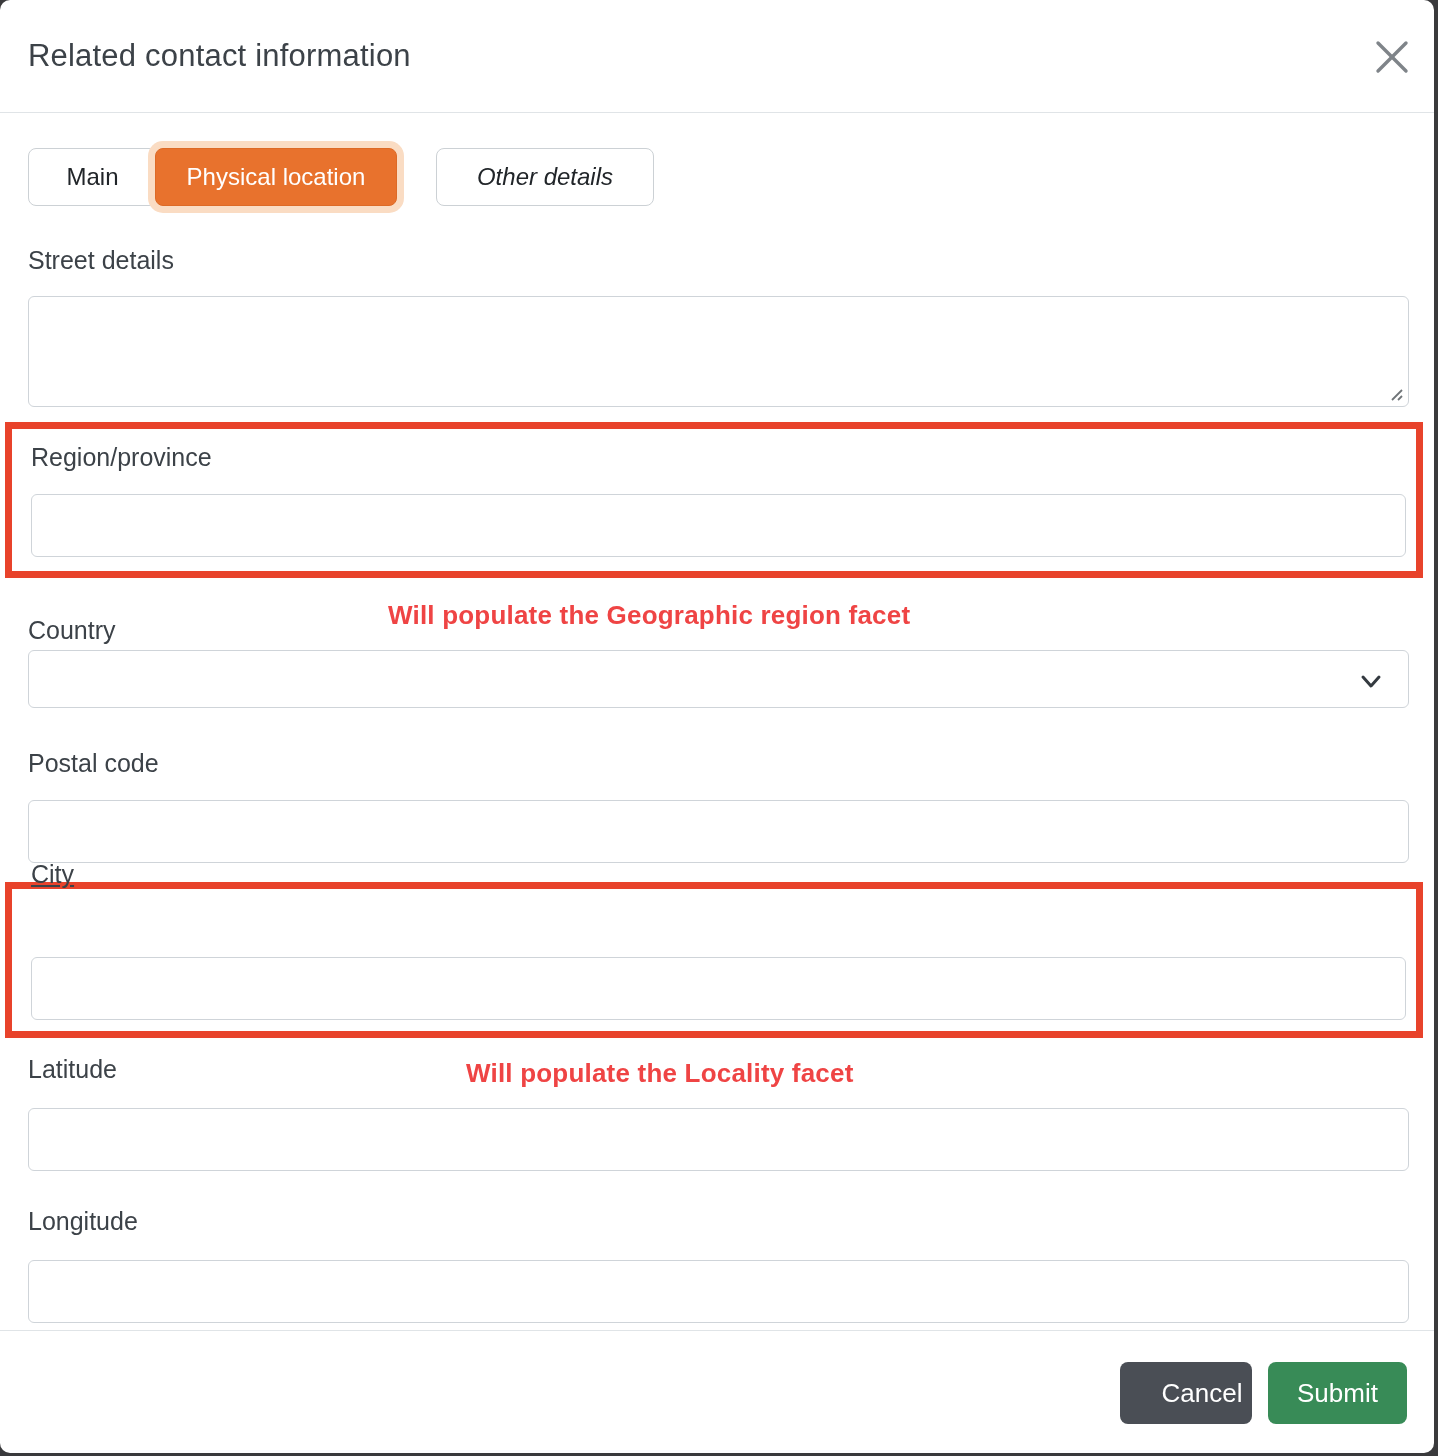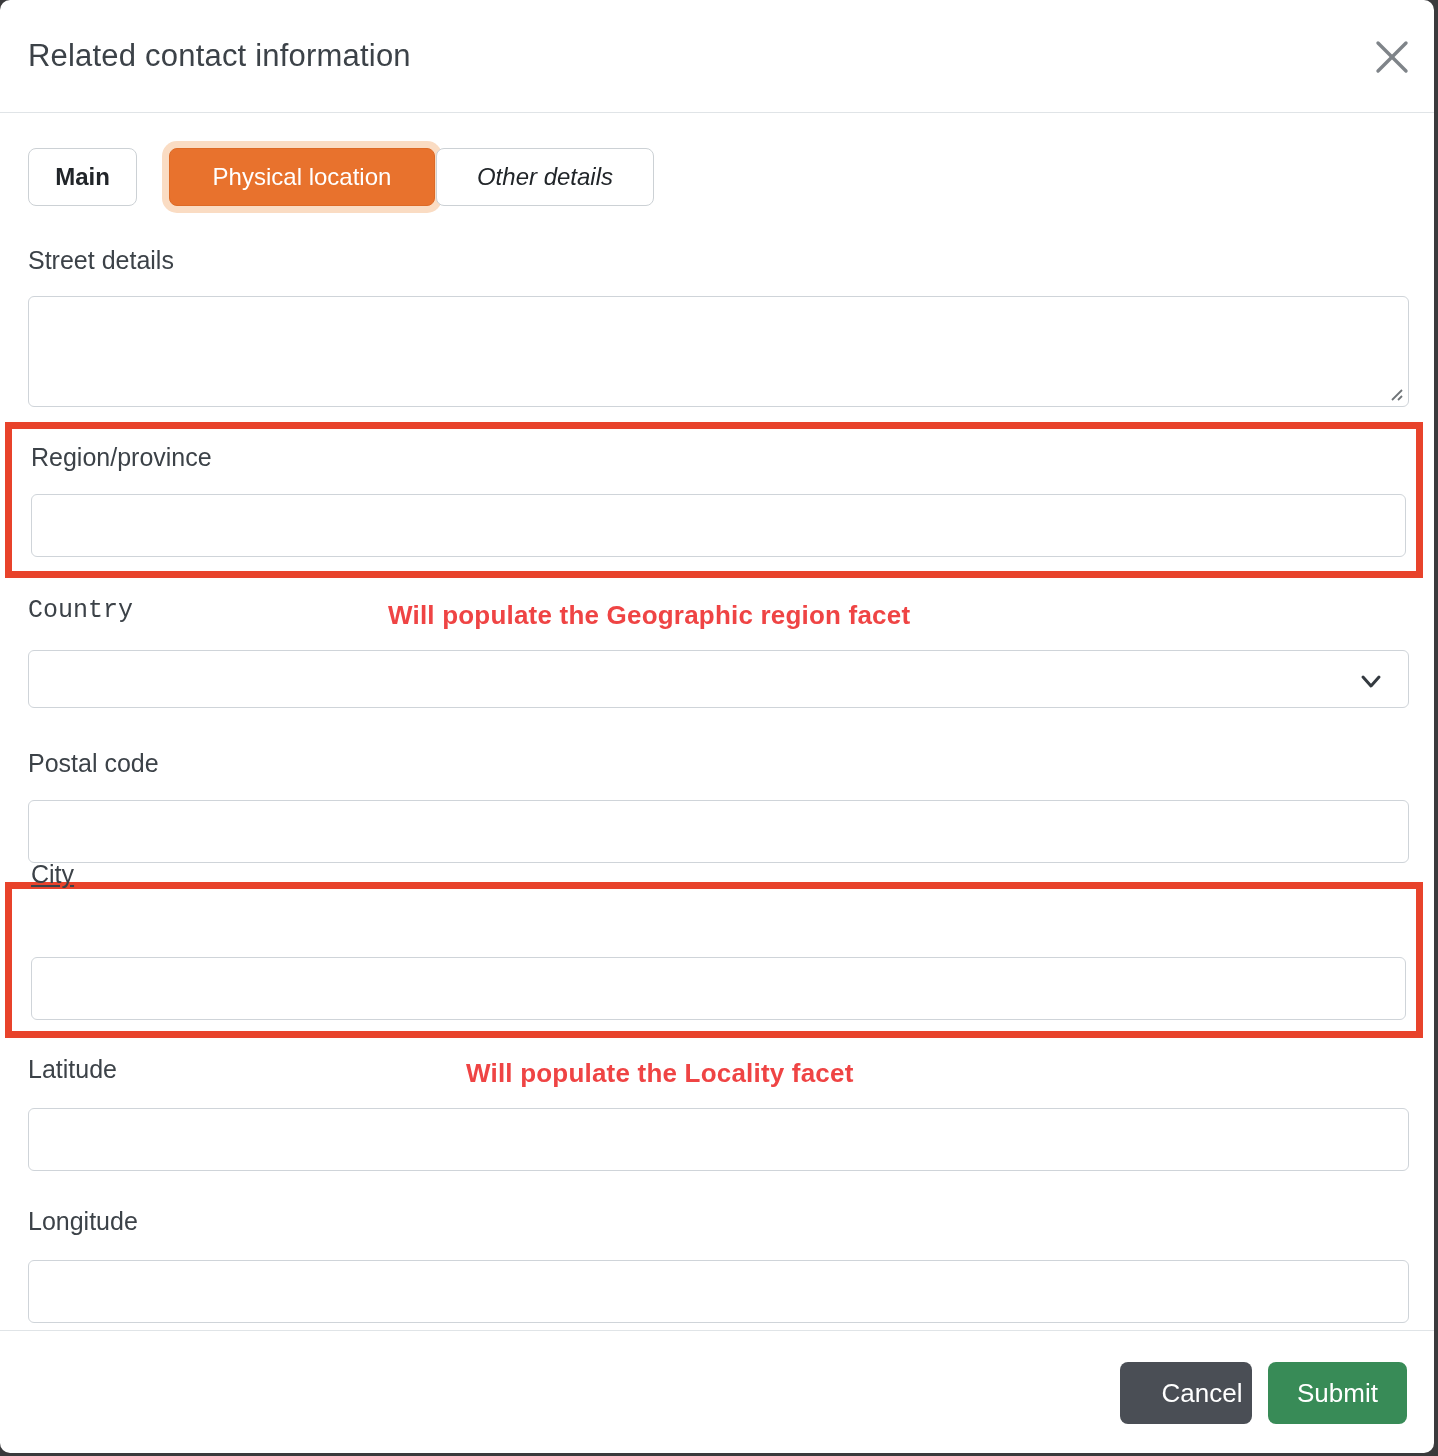--- a/index.html
+++ b/index.html
@@ -27,23 +27,23 @@
     display: flex; align-items: center; justify-content: center;
   }
   
   .tab {
     position: absolute; top: 148px; height: 58px;
     display: flex; align-items: center; justify-content: center;
     font-size: 24px; border-radius: 8px; cursor: pointer;
     background: #ffffff; border: 1px solid #ccd1d5; color: #212529;
     font-family: inherit;
   }
-  .tab-main { left: 28px; width: 109px; font-weight: bold; }
+  .tab-main { left: 28px; width: 129px; }
   .tab-active {
-    left: 169px; width: 266px;
+    left: 155px; width: 242px;
     background: var(--active-tab, #e8722d);
     border: 1px solid #dd6a26; color: #ffffff;
     box-shadow: 0 0 0 7px var(--active-tab-halo, #fadcc3);
   }
   .tab-other { left: 436px; width: 218px; font-style: italic; }
   
   .field-label { position: absolute; left: 28px; font-size: 25px; color: #3c4248; }
   .inbox-label { left: 31px; }
   .txt {
     position: absolute; border: 1px solid #cfd4d9; border-radius: 6px;
@@ -85,21 +85,21 @@
   .footer-btn {
     position: absolute; top: 1362px; height: 62px; border: none; border-radius: 8px;
     color: #ffffff; font-size: 26px; cursor: pointer; font-family: inherit;
     display: flex; align-items: center; justify-content: center;
   }
   .cancel-btn { left: 1120px; width: 132px; background: var(--cancel-bg, #4a4e55); padding-left: 32px; }
   .submit-btn { left: 1268px; width: 139px; background: var(--submit-bg, #388b57); text-align: right; }
   
   .lbl-street { top: 246px; }
   .lbl-region { top: 443px; }
-  .lbl-country { top: 596px; font-family: Liberation Mono, monospace; }
+  .lbl-country { top: 616px; }
   .lbl-postal { top: 749px; }
   .lbl-city { top: 860px; text-decoration: underline; }
   .lbl-latitude { top: 1055px; }
   .lbl-longitude { top: 1207px; }
 </style>
 </head>
 <body>
 
 <div class="modal-backdrop"></div>
 

